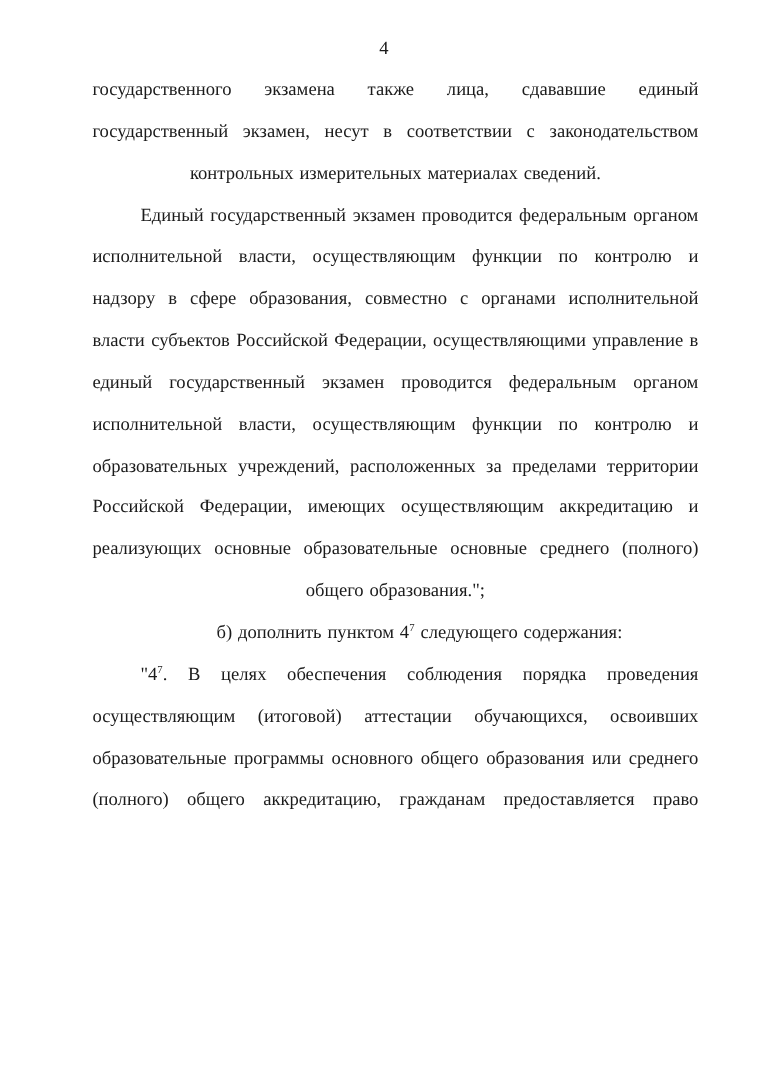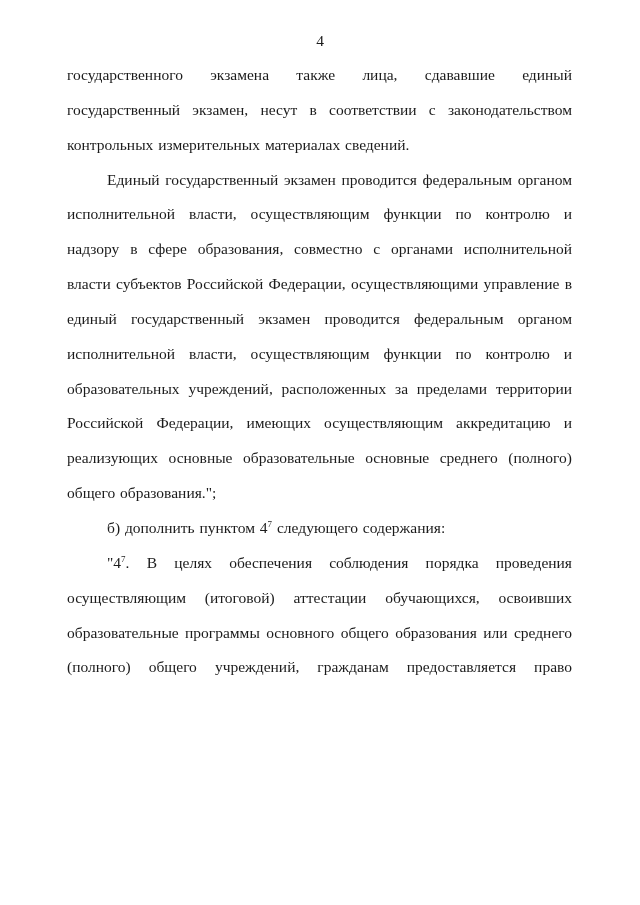--- a/index.html
+++ b/index.html
@@ -23,29 +23,29 @@
     top: 32px;
     left: 0;
     width: 640px;
     text-align: center;
     font-size: 15.5px;
     line-height: 18px;
     color: #1b1b1b;
   }
   .text-block {
     position: absolute;
-    left: 67px;
+    left: 77px;
     top: 58px;
     width: 505px;
   }
   .line {
     height: 34.85px;
     line-height: 34.85px;
     font-size: 15.5px;
-    text-align: left;
+    text-align: center;
     white-space: normal;
     word-spacing: 1px;
   }
   .line.justify {
     text-align: justify;
     text-align-last: justify;
   }
   .line.indent {
     padding-left: 40px;
   }
@@ -73,15 +73,15 @@
       <div class="line justify">единый государственный экзамен проводится федеральным органом</div>
       <div class="line justify">исполнительной власти, осуществляющим функции по контролю и</div>
       <div class="line justify">образовательных учреждений, расположенных за пределами территории</div>
       <div class="line justify">Российской Федерации, имеющих осуществляющим аккредитацию и</div>
       <div class="line justify">реализующих основные образовательные основные среднего (полного)</div>
       <div class="line">общего образования.";</div>
       <div class="line indent">б) дополнить пунктом 4<sup>7</sup> следующего содержания:</div>
       <div class="line justify indent">"4<sup>7</sup>. В целях обеспечения соблюдения порядка проведения</div>
       <div class="line justify">осуществляющим (итоговой) аттестации обучающихся, освоивших</div>
       <div class="line justify">образовательные программы основного общего образования или среднего</div>
-      <div class="line justify">(полного) общего учреждений, гражданам предоставляется право</div>
+      <div class="line justify">(полного) общего аккредитацию, гражданам предоставляется право</div>
     </div>
 </div>
 
 </body></html>

